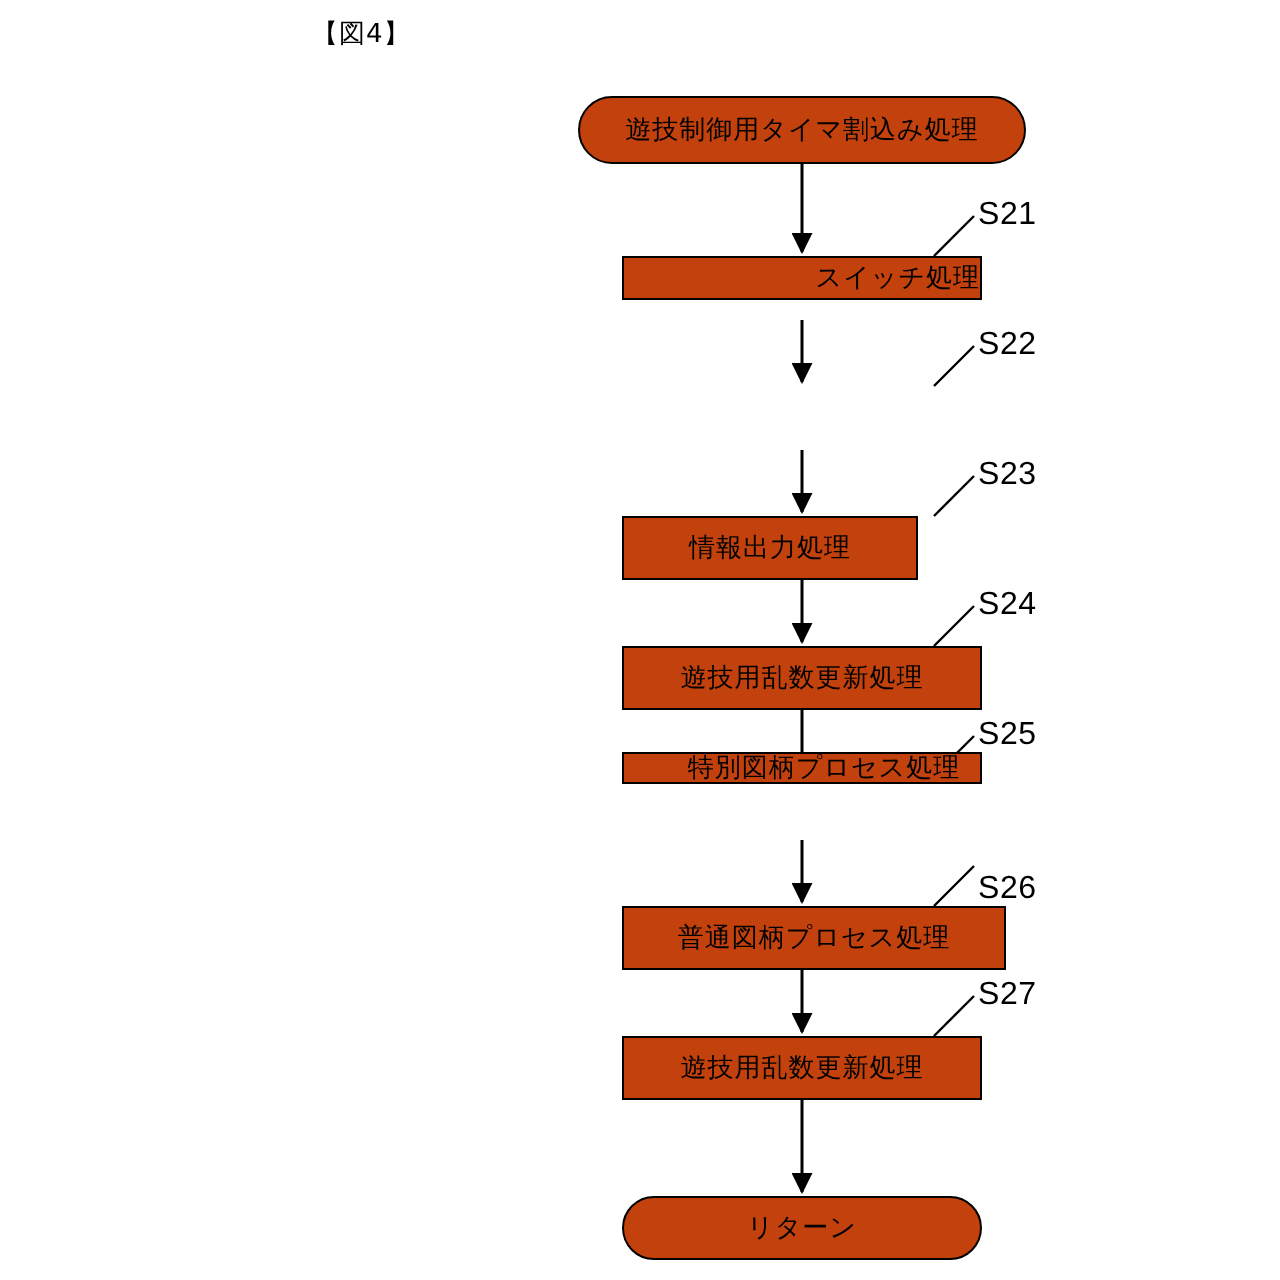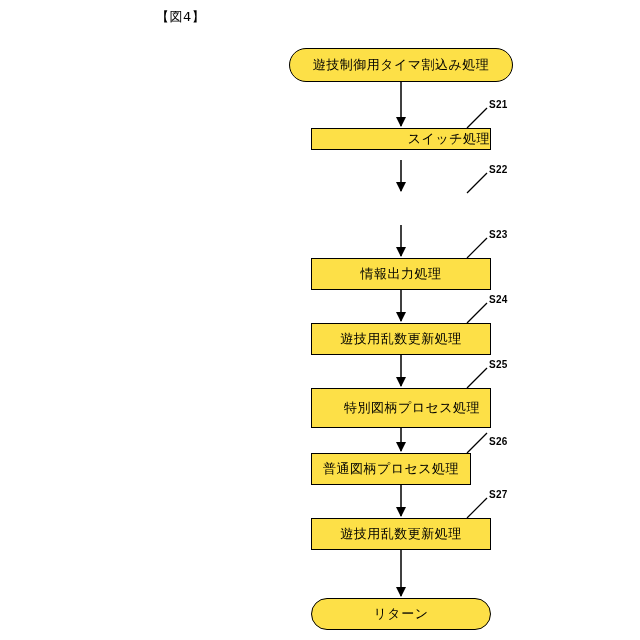--- a/index.html
+++ b/index.html
@@ -28,41 +28,40 @@
     position: absolute;
     left: 0;
     top: 0;
     width: 640px;
     height: 640px;
   }
   .node {
     position: absolute;
     box-sizing: border-box;
     border: 1.5px solid #000;
-    background: #fde047;
+    background: #c2410c;
     display: flex;
     align-items: center;
     justify-content: center;
     font-size: 13px;
     white-space: nowrap;
     letter-spacing: 0.5px;
   }
   .node.terminal {
     border-radius: 17px;
   }
   .node.process {
     border-radius: 0;
   }
   .step-label {
     position: absolute;
-    font-size: 10px;
+    font-size: 16px;
     font-family: "Liberation Sans", sans-serif;
     letter-spacing: 0.3px;
     white-space: nowrap;
-    font-weight: bold;
   }
   svg.connectors {
     position: absolute;
     left: 0;
     top: 0;
     width: 640px;
     height: 640px;
     pointer-events: none;
   }
 </style>
@@ -102,33 +101,33 @@
 
   <div class="node terminal" style="left:289px; top:48px; width:224px; height:34px;">
     <span>遊技制御用タイマ割込み処理</span>
   </div>
 
   <div class="node process" style="left:311px; top:128px; width:180px; height:22px;justify-content:flex-end;">
     <span>スイッチ処理</span>
   </div>
 
 
-  <div class="node process" style="left:311px; top:258px; width:180px; height:32px;justify-content:center;">
+  <div class="node process" style="left:311px; top:258px; width:148px; height:32px;justify-content:center;">
     <span>情報出力処理</span>
   </div>
 
   <div class="node process" style="left:311px; top:323px; width:180px; height:32px;text-align:center;">
     <span>遊技用乱数更新処理</span>
   </div>
 
-  <div class="node process" style="left:311px; top:388px; width:180px; height:40px;padding-left:22px;">
+  <div class="node process" style="left:311px; top:376px; width:180px; height:16px;padding-left:22px;">
     <span>特別図柄プロセス処理</span>
   </div>
 
-  <div class="node process" style="left:311px; top:453px; width:160px; height:32px;">
+  <div class="node process" style="left:311px; top:453px; width:192px; height:32px;">
     <span>普通図柄プロセス処理</span>
   </div>
 
   <div class="node process" style="left:311px; top:518px; width:180px; height:32px;">
     <span>遊技用乱数更新処理</span>
   </div>
 
   <div class="node terminal" style="left:311px; top:598px; width:180px; height:32px;">
     <span>リターン</span>
   </div>

